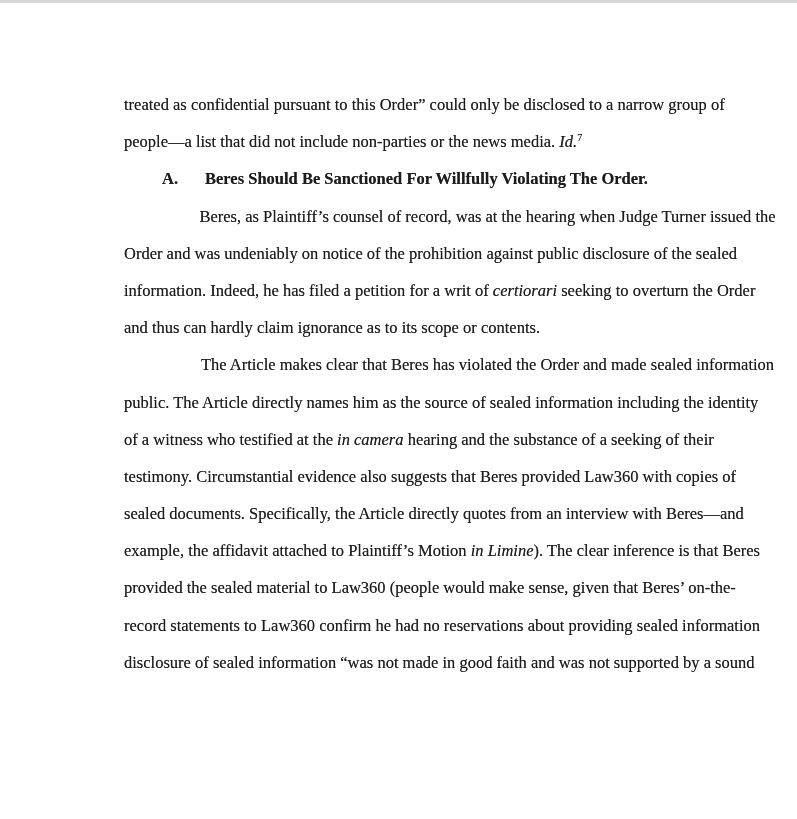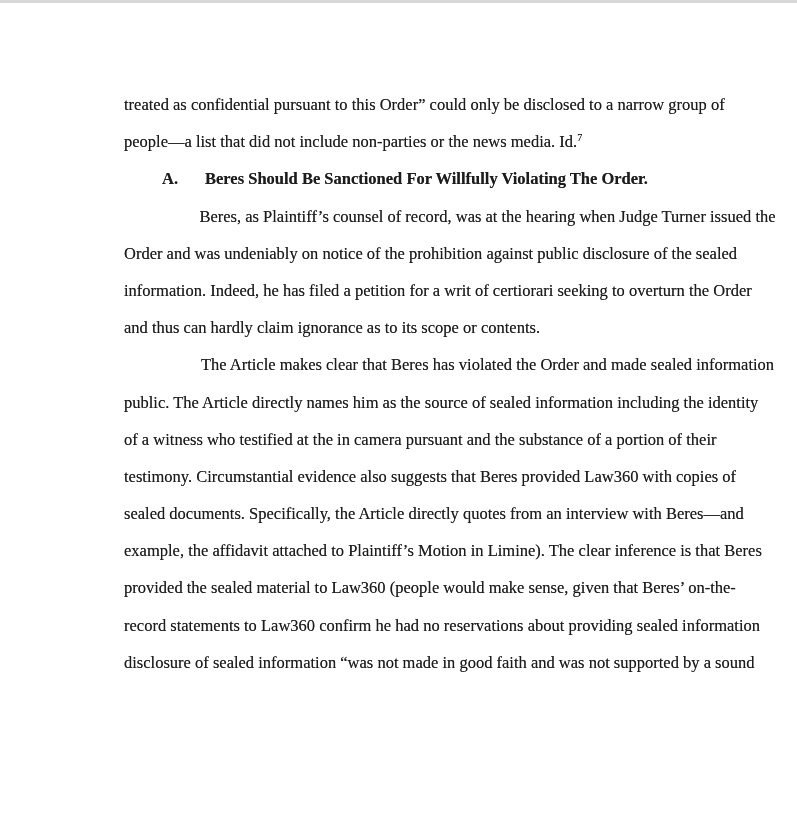--- a/index.html
+++ b/index.html
@@ -44,21 +44,21 @@
   }
   .line.heading {
     padding-left: 38px;
     font-weight: bold;
   }
   .heading-number {
     display: inline-block;
     width: 43px;
     font-weight: bold;
   }
-  .seg-i { }
+  .seg-i { font-style: italic; }
   .seg-sup {
     font-size: 10px;
     vertical-align: super;
     line-height: 0;
   }
 </style>
 </head>
 <body>
 
 <div class="top-edge-bar"></div>
@@ -66,20 +66,20 @@
 <div class="document-page">
     <div class="line"><span>treated as confidential pursuant to this Order” could only be disclosed to a narrow group of</span></div>
     <div class="line"><span>people—a list that did not include non-parties or the news media.  </span><span class="seg-i">Id.</span><span class="seg-sup">7</span></div>
     <div class="line heading"><span class="heading-number">A.</span><span>Beres Should Be Sanctioned For Willfully Violating The Order.</span></div>
     <div class="line indent"><span>Beres, as Plaintiff’s counsel of record, was at the hearing when Judge Turner issued the</span></div>
     <div class="line"><span>Order and was undeniably on notice of the prohibition against public disclosure of the sealed</span></div>
     <div class="line"><span>information.  Indeed, he has filed a petition for a writ of </span><span class="seg-i">certiorari</span><span> seeking to overturn the Order</span></div>
     <div class="line"><span>and thus can hardly claim ignorance as to its scope or contents.</span></div>
     <div class="line indent"><span>The Article makes clear that Beres has violated the Order and made sealed information</span></div>
     <div class="line"><span>public.  The Article directly names him as the source of sealed information including the identity</span></div>
-    <div class="line"><span>of a witness who testified at the </span><span class="seg-i">in camera</span><span> pursuant and the substance of a portion of their</span></div>
+    <div class="line"><span>of a witness who testified at the </span><span class="seg-i">in camera</span><span> hearing and the substance of a seeking of their</span></div>
     <div class="line"><span>testimony.  Circumstantial evidence also suggests that Beres provided Law360 with copies of</span></div>
     <div class="line"><span>sealed documents.  Specifically, the Article directly quotes from an interview with Beres—and</span></div>
     <div class="line"><span>example, the affidavit attached to Plaintiff’s Motion </span><span class="seg-i">in Limine</span><span>).  The clear inference is that Beres</span></div>
     <div class="line"><span>provided the sealed material to Law360 (people would make sense, given that Beres’ on-the-</span></div>
     <div class="line"><span>record statements to Law360 confirm he had no reservations about providing sealed information</span></div>
     <div class="line"><span>disclosure of sealed information “was not made in good faith and was not supported by a sound</span></div>
   </div>
 
 </body></html>

